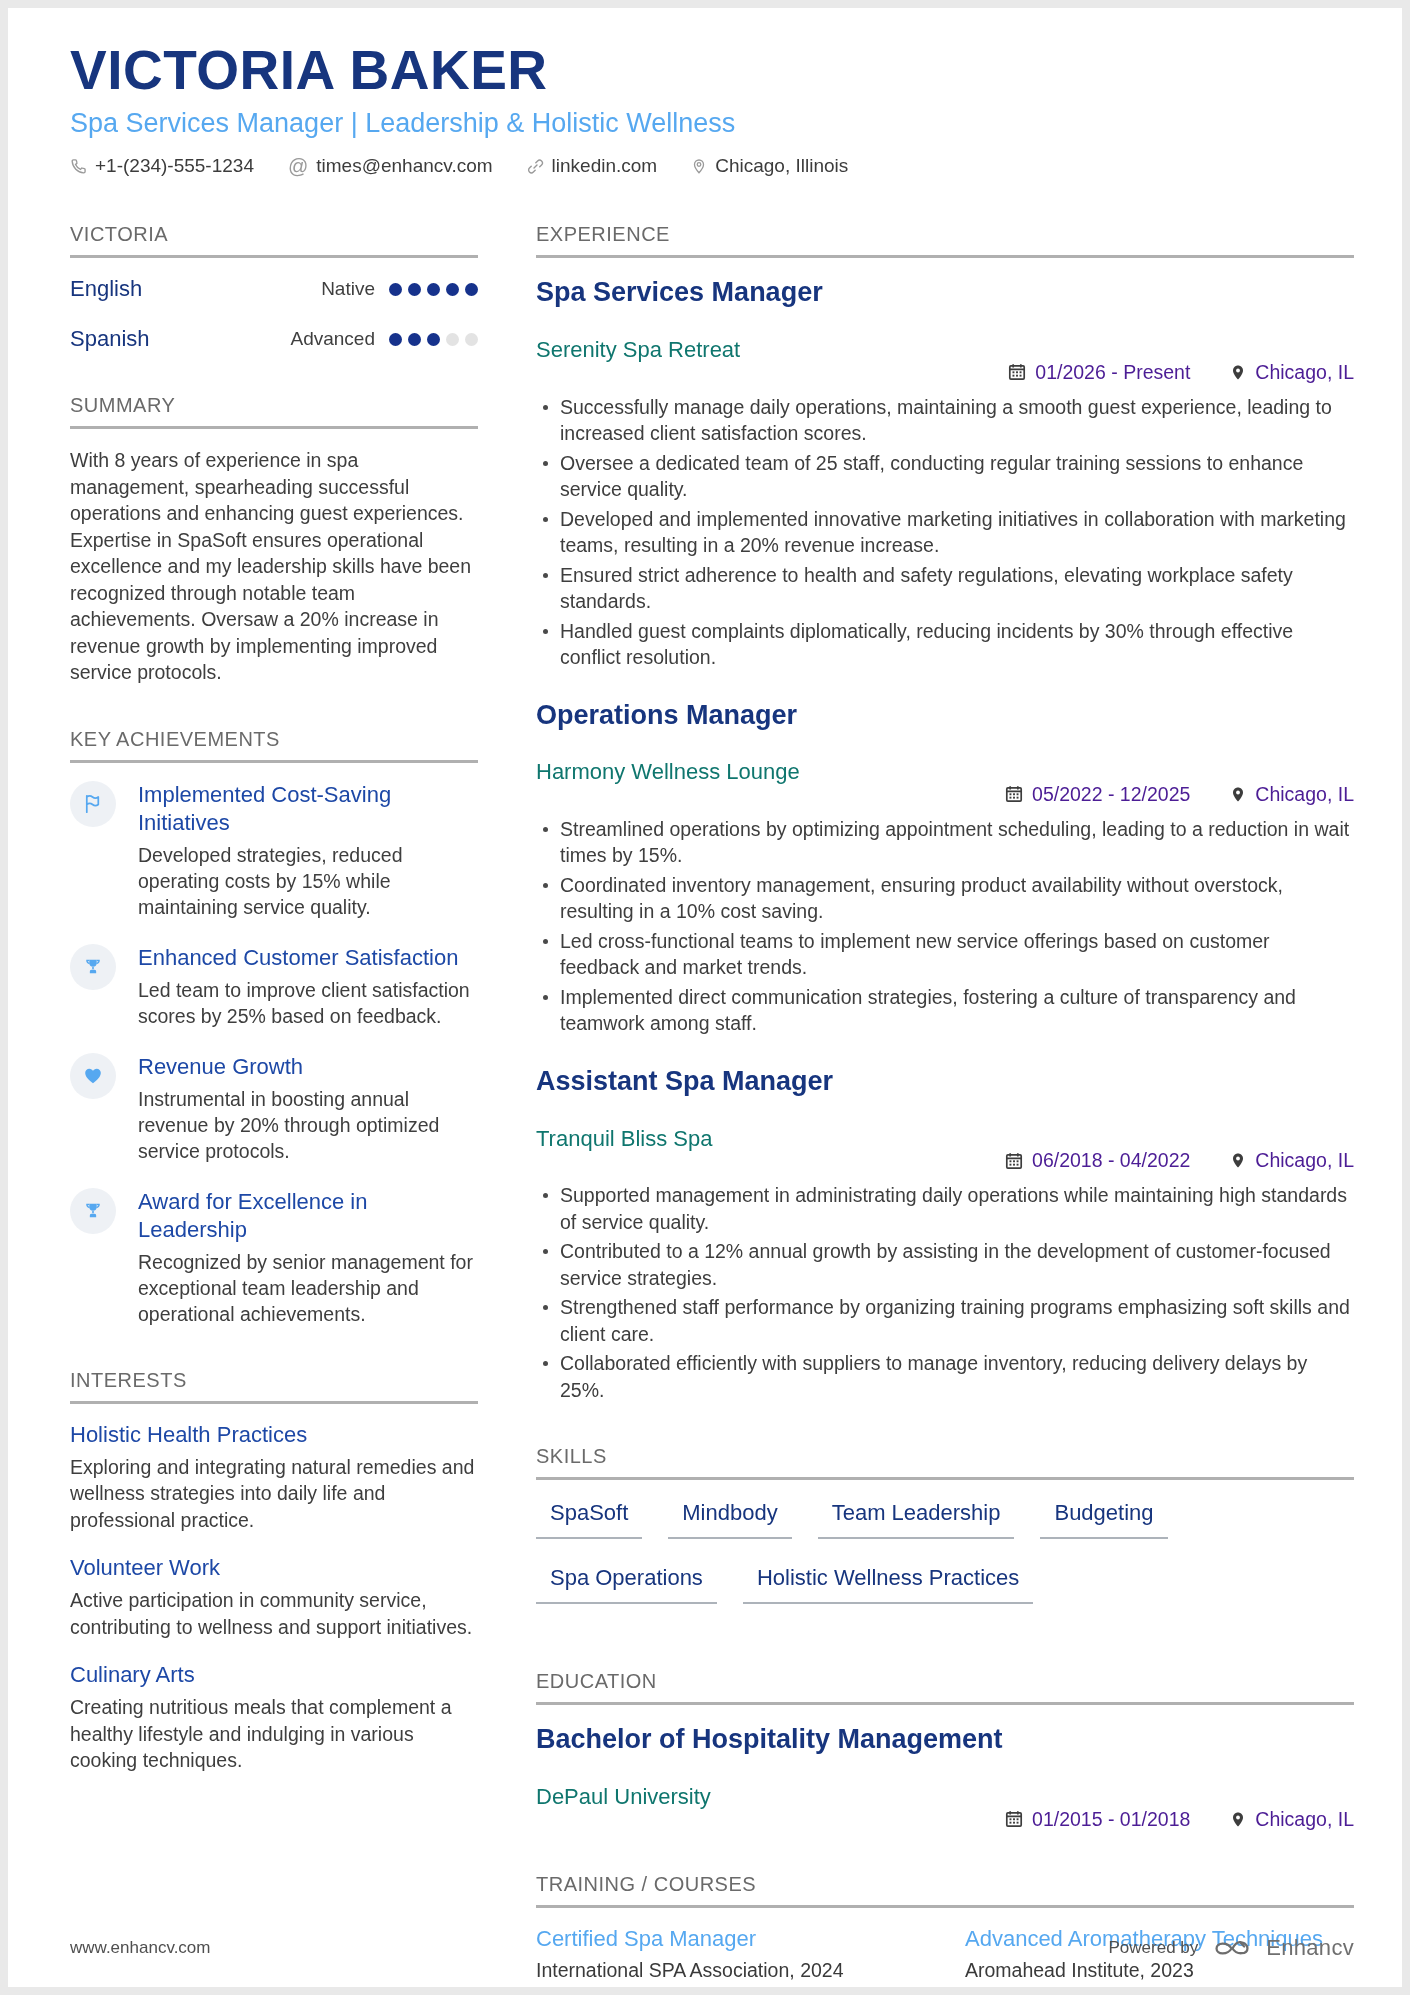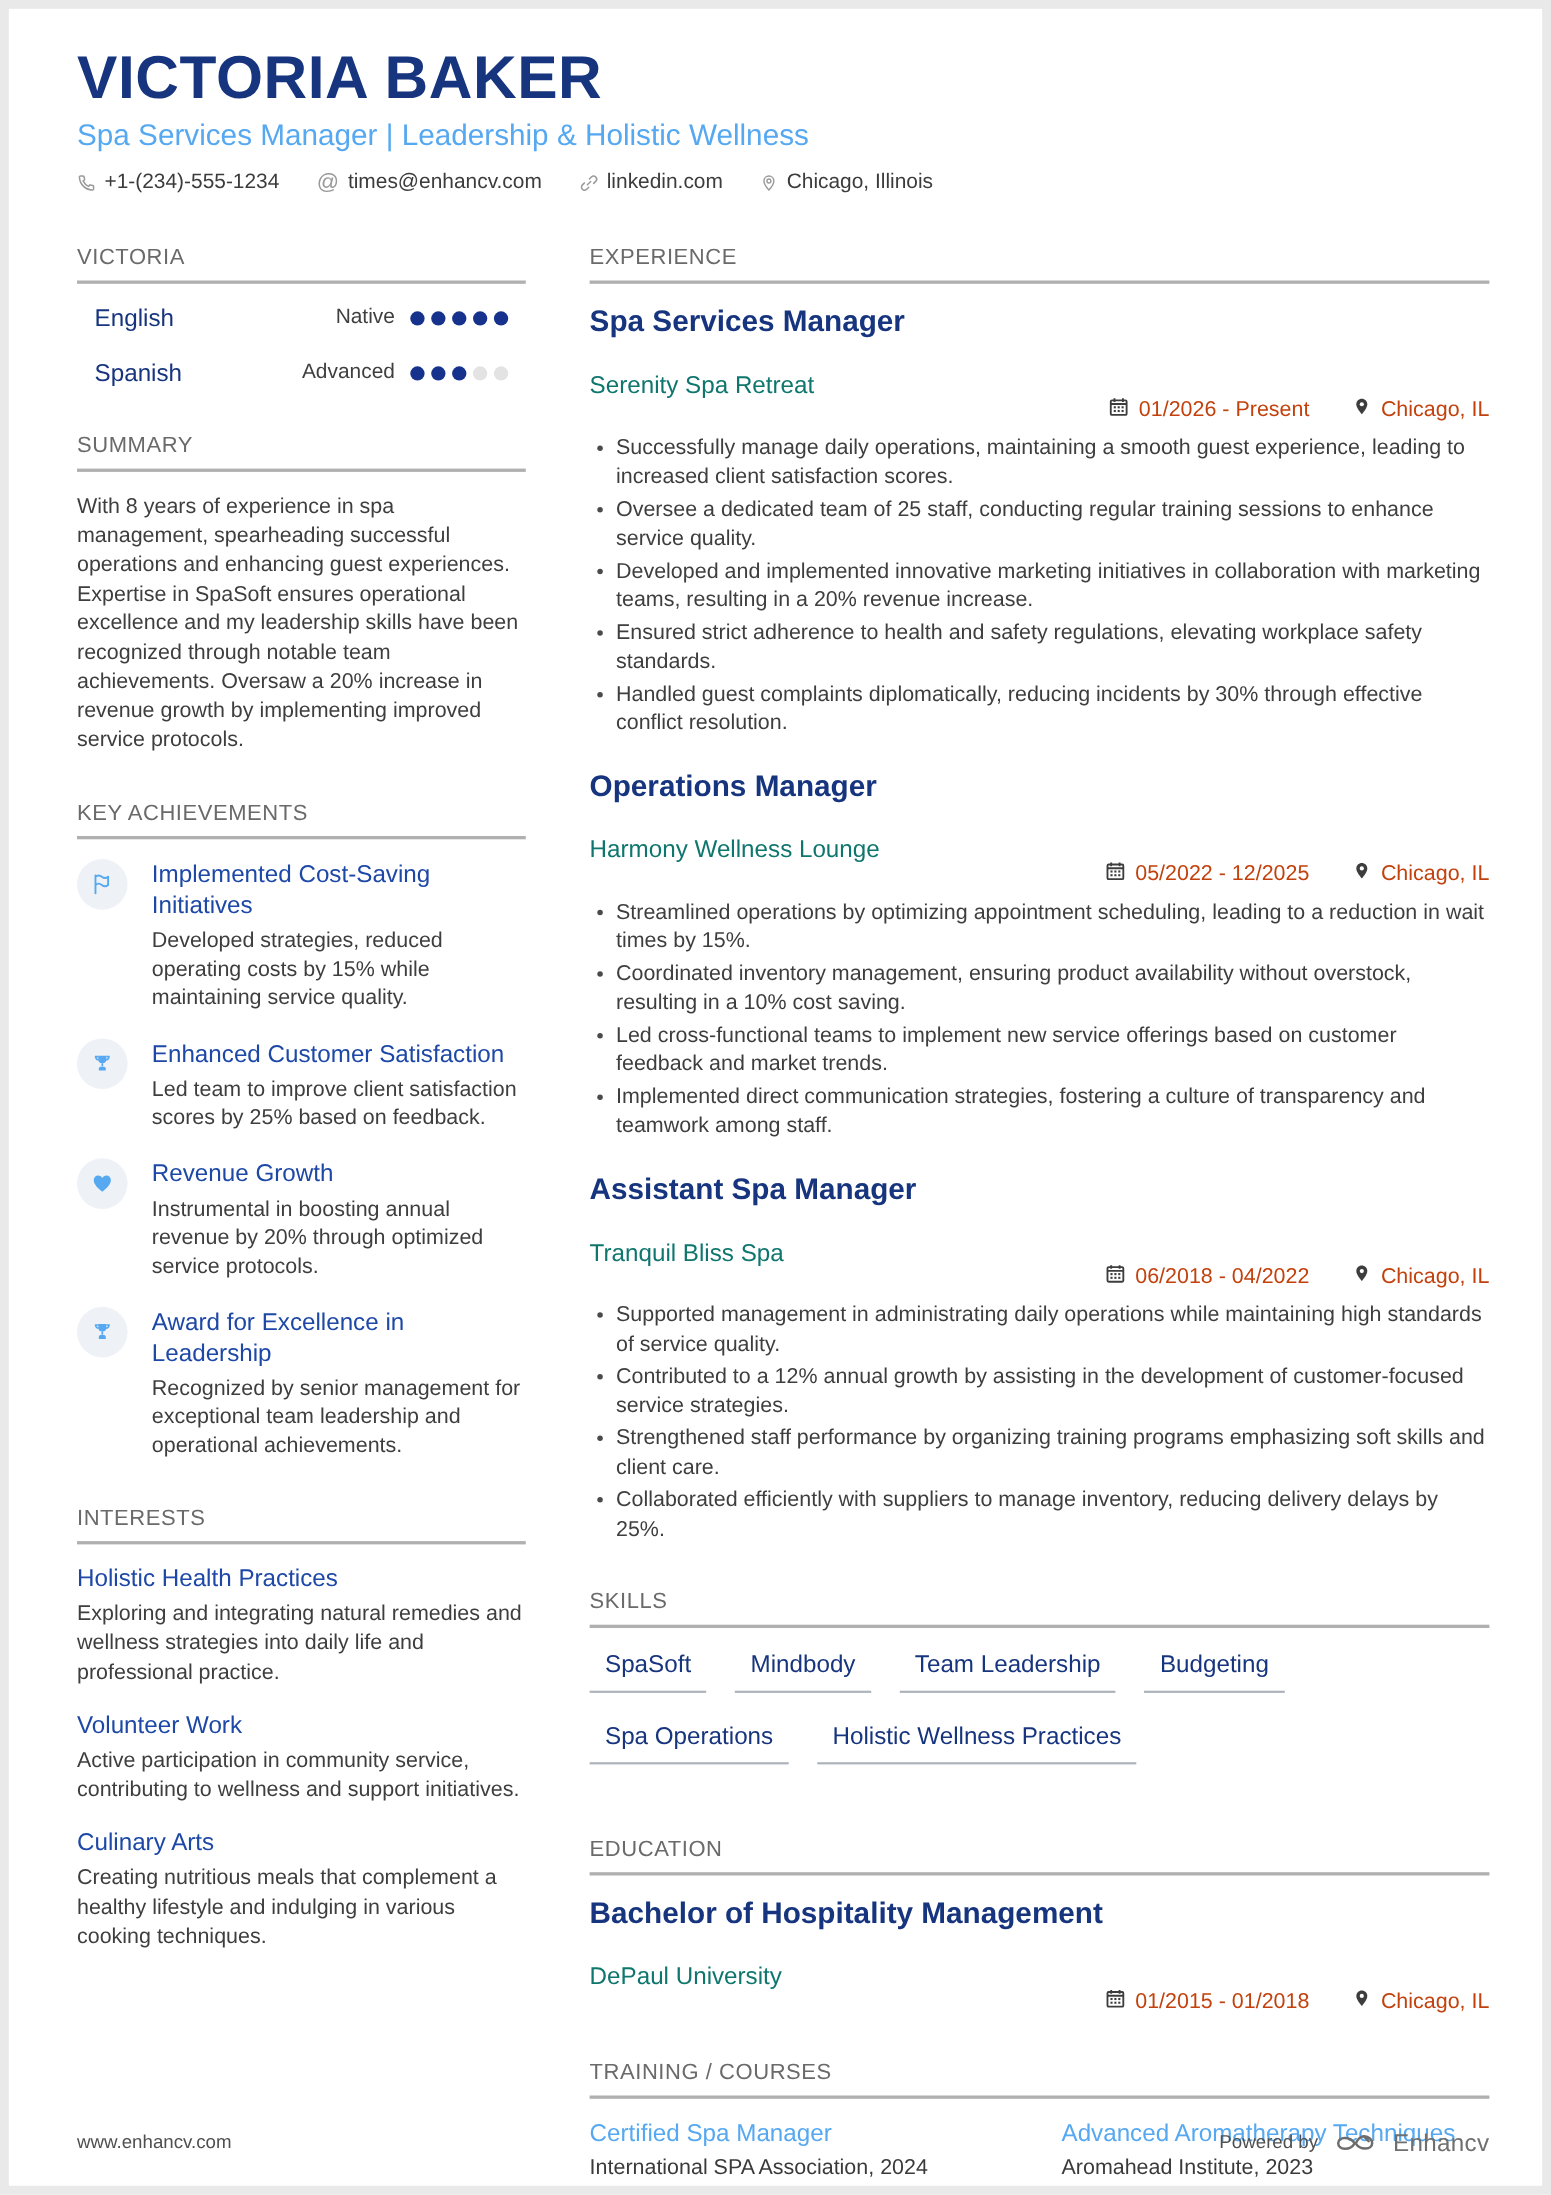--- a/index.html
+++ b/index.html
@@ -17,21 +17,21 @@
   
   .columns{display:flex;gap:58px;margin-top:46px;}
   .left{width:408px;flex:none;}
   .right{flex:1;min-width:0;}
 
   h2.sec{margin:0 0 18px 0;font-size:20px;font-weight:400;color:#6a6a6a;letter-spacing:.5px;
          padding-bottom:9px;border-bottom:3px solid #b0b0b0;}
   section{margin-bottom:42px;}
 
   
-  .lang-row{display:flex;align-items:center;justify-content:space-between;margin:14px 16px 24px;}
+  .lang-row{display:flex;align-items:center;justify-content:space-between;margin:14px 0 24px;}
   .lang-name{font-size:22px;color:#17357e;}
   .lang-right{display:inline-flex;align-items:center;gap:14px;}
   .lang-level{font-size:19px;color:#3f3f3f;}
   .dots{display:inline-flex;gap:6px;}
   .dot{width:13px;height:13px;border-radius:50%;background:#e3e3e3;}
   .dot.filled{background:#16328c;}
 
   
   .body-text{font-size:19.5px;line-height:26.5px;color:#3e3e3e;}
 
@@ -46,21 +46,21 @@
   .int{margin-bottom:22px;}
   .int-title{font-size:22px;color:#1d48a6;margin-bottom:6px;}
 
   
   .job{margin-bottom:28px;}
   .job-title{margin:0;font-size:27px;font-weight:700;color:#17357e;line-height:1.2;}
   .deg-title{margin:0;font-size:27px;font-weight:700;color:#17357e;line-height:1.2;}
   .meta{display:flex;align-items:center;margin:8px 0 10px;}
   .company{flex:1;font-size:22px;color:#0f766e;}
   .meta-right{display:inline-flex;align-items:center;gap:40px;}
-  .meta-item{display:inline-flex;align-items:flex-start;gap:9px;font-size:19.5px;color:#c2410c;margin-top:44px;}
+  .meta-item{display:inline-flex;align-items:center;gap:9px;font-size:19.5px;color:#4c1d95;margin-top:44px;}
   ul.bullets{margin:0;padding:0;list-style:none;}
   ul.bullets li{position:relative;padding-left:24px;margin-bottom:3px;
                 font-size:19.5px;line-height:26.5px;color:#3e3e3e;}
   ul.bullets li::before{content:"";position:absolute;left:7px;top:11px;width:5px;height:5px;
                 border-radius:50%;background:#4a4a4a;}
 
   
   .chips{display:flex;flex-wrap:wrap;}
   .chip{font-size:22px;color:#17357e;padding:2px 14px 11px;border-bottom:2px solid #adb3ba;
         margin:0 26px 24px 0;}

